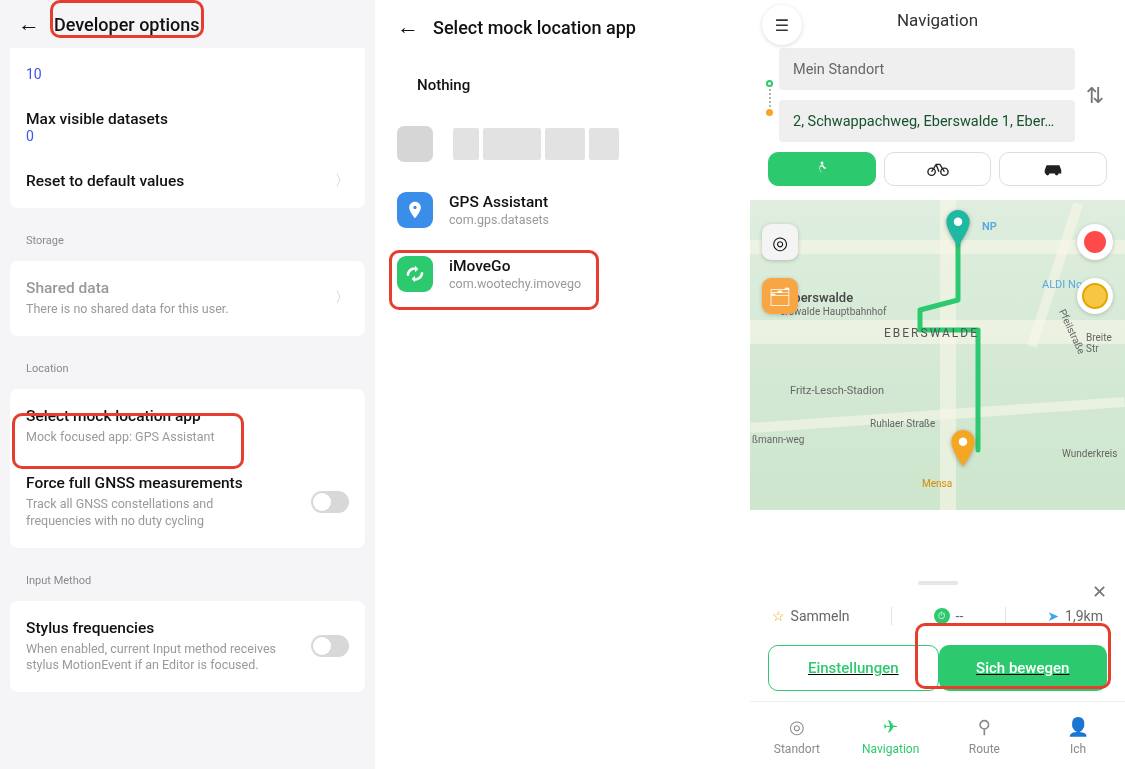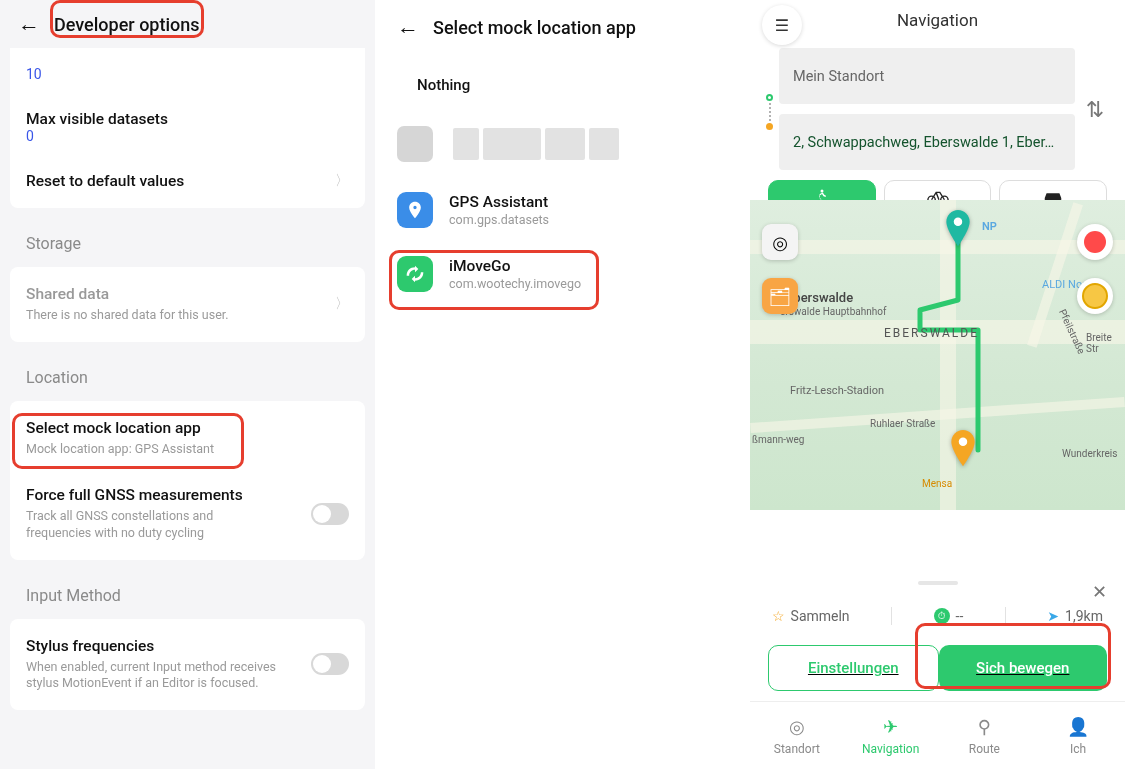--- a/index.html
+++ b/index.html
@@ -81,21 +81,21 @@
     content: "";
     position: absolute;
     width: 18px;
     height: 18px;
     background: #fff;
     border-radius: 9px;
     top: 2px;
     left: 2px;
   }
   .section-label {
-    font-size: 16px;
+    font-size: 11px;
     color: #8a8a8a;
     padding: 18px 26px 6px;
   }
 
   
   .header2 {
     height: 54px;
     display: flex;
     align-items: center;
     padding: 0 16px;
@@ -184,21 +184,21 @@
   .dot.green { background: #2dc96e; border: 1px solid #2dc96e; background: #fff; border-width: 2px; }
   .dot.orange { background: #f5a623; }
   .dot.tiny { width: 2px; height: 2px; background: #999; }
   .loc-fields { display: flex; flex-direction: column; gap: 10px; flex: 1; }
   .loc-field {
     background: #efefef;
     border-radius: 4px;
     padding: 12px 14px;
     font-size: 14.5px;
     color: #666;
-    height: 56px;
+    height: 42px;
     display: flex;
     align-items: center;
     overflow: hidden;
     white-space: nowrap;
     text-overflow: ellipsis;
   }
   .loc-field.dark { color: #14532d; }
   .swap-btn {
     display: flex;
     align-items: center;
@@ -360,21 +360,21 @@
       <div class="row-title" style="color:#999">Shared data</div>
       <div class="row-sub">There is no shared data for this user.</div>
       <span class="chev">〉</span>
     </div>
   </div>
 
   <div class="section-label">Location</div>
   <div class="section-card">
     <div class="row">
       <div class="row-title">Select mock location app</div>
-      <div class="row-sub">Mock location app: GPS Assistant</div>
+      <div class="row-sub">Mock focused app: GPS Assistant</div>
     </div>
     <div class="row">
       <div class="row-title">Force full GNSS measurements</div>
       <div class="row-sub" style="max-width:230px">Track all GNSS constellations and frequencies with no duty cycling</div>
       <div class="toggle"></div>
     </div>
   </div>
   <div class="highlight-red" style="top:413px;left:12px;width:232px;height:56px"></div>
 
   <div class="section-label">Input Method</div>

